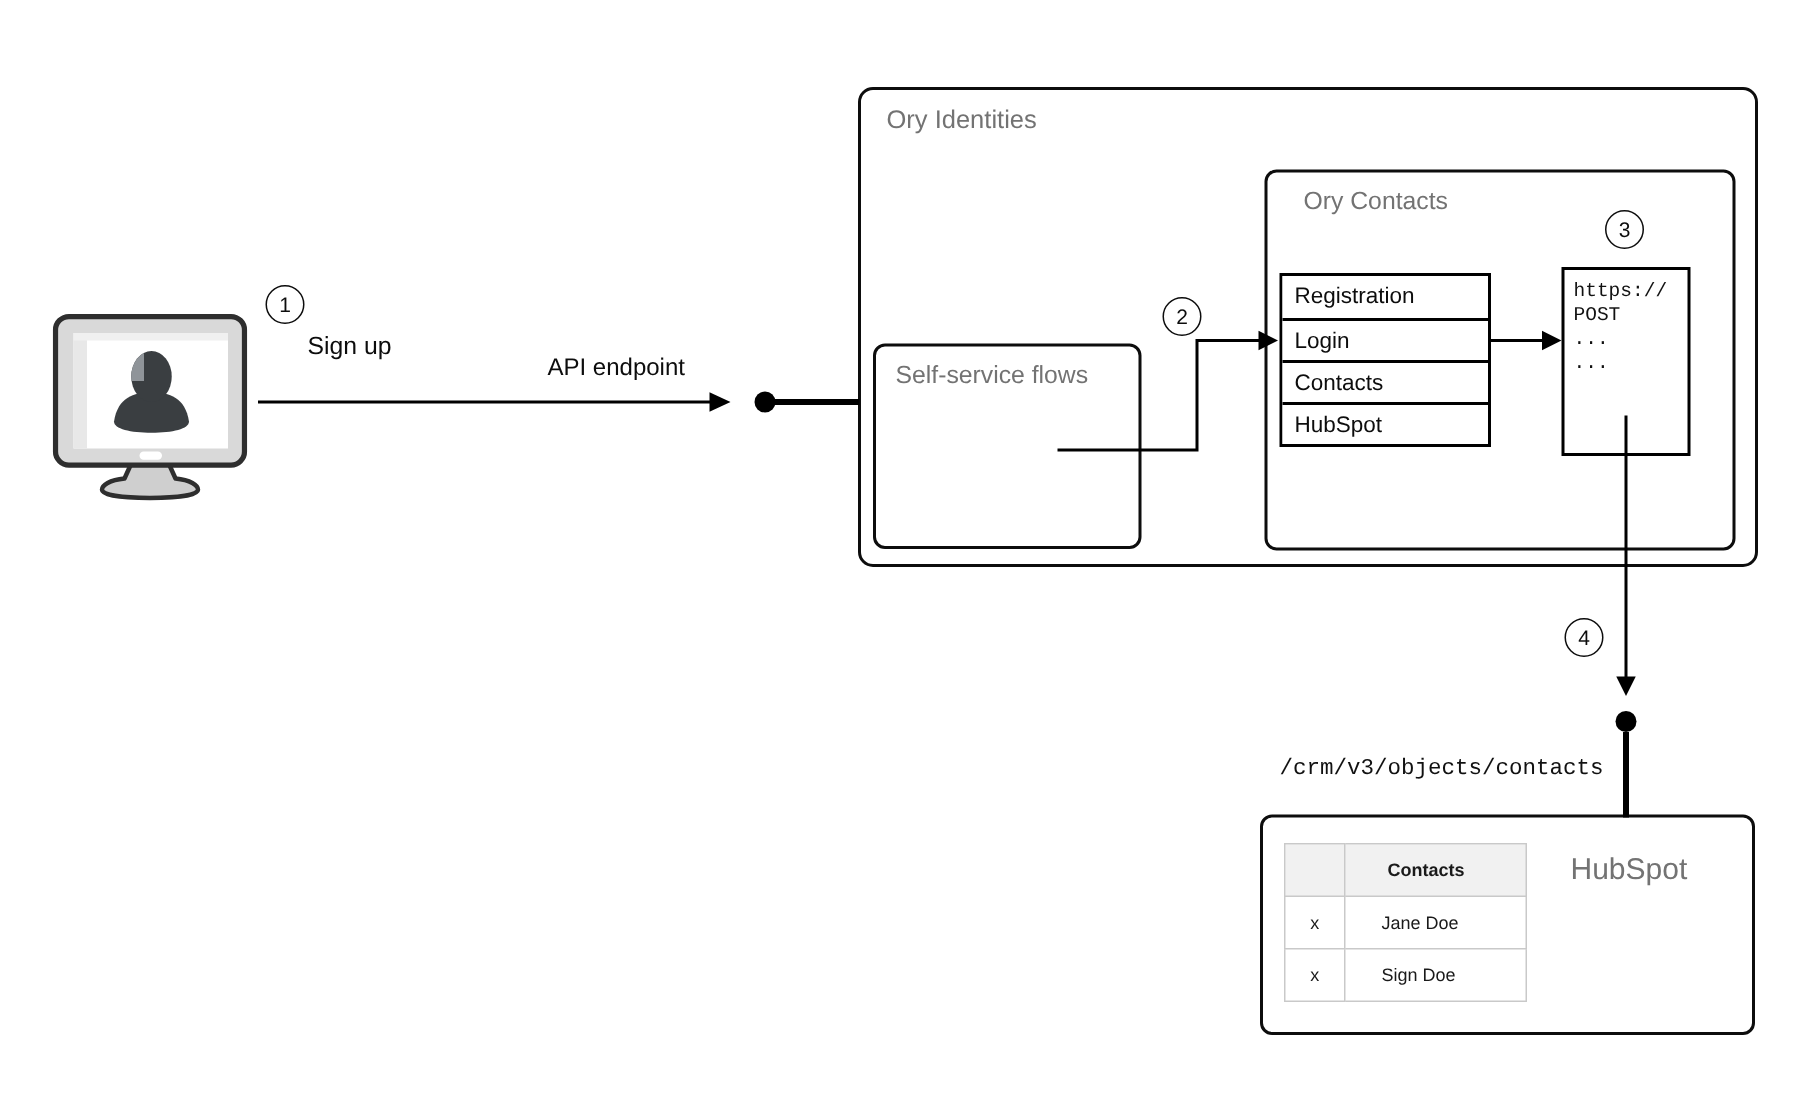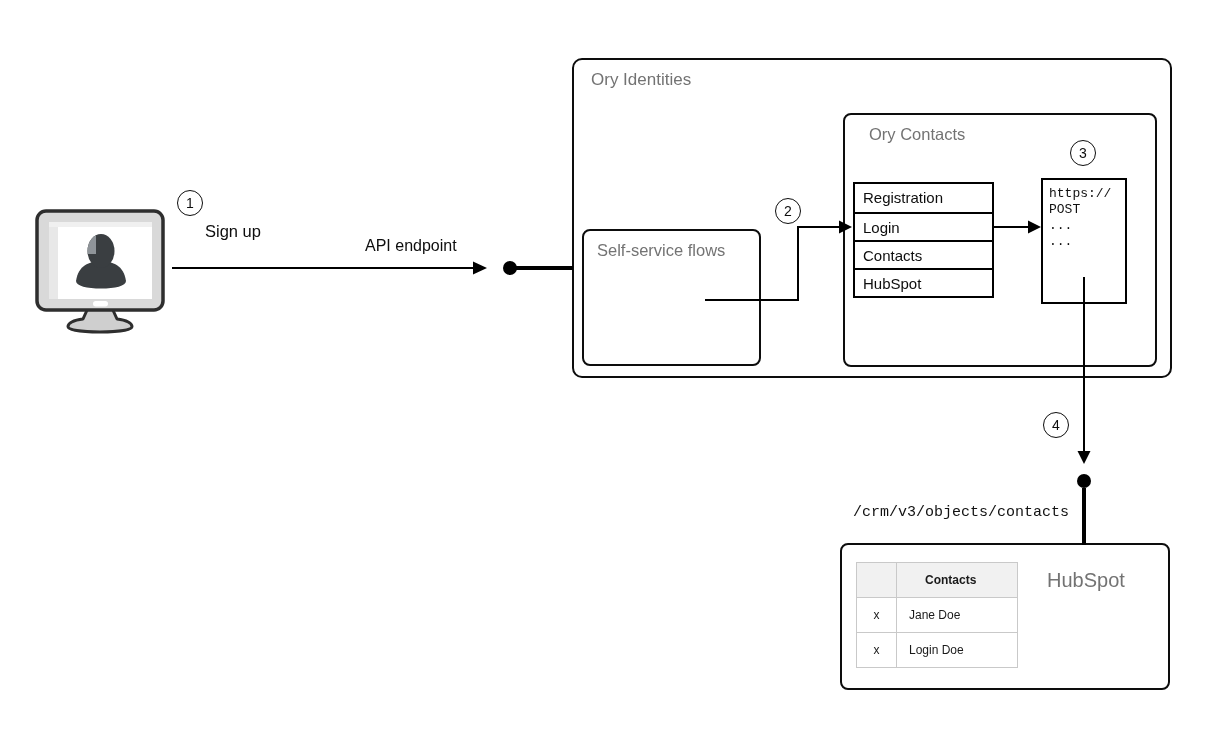--- a/index.html
+++ b/index.html
@@ -103,21 +103,21 @@
   }
   table.contacts td, table.contacts th {
     border: 1px solid #c9c9c9;
     font-size: 12px;
     color: #1a1a1a;
     height: 35px;
   }
   table.contacts th { background: #f1f1f1; font-weight: bold; text-align: left; padding-left: 28px; }
   table.contacts td.mark { width: 40px; text-align: center; font-weight: normal; }
   table.contacts th.mark { width: 40px; padding: 0; }
-  table.contacts td.name { width: 121px; padding-left: 12px; font-weight: normal; }
+  table.contacts td.name { width: 121px; padding-left: 24px; font-weight: normal; }
   table.contacts th.name { width: 121px; }
 </style>
 </head>
 <body>
 
 <div class="canvas">
 
   <div class="abs" style="left:35px; top:208px; width:130px; height:126px;">
     <svg width="130" height="126" viewBox="0 0 130 126">
       <path d="M53 100 L77 100 L82 111 C92 112 97 115.5 97 118.5 C97 122 84 124 65 124 C46 124 33 122 33 118.5 C33 115.5 38 112 48 111 Z" fill="#cfcfcf" stroke="#2e2e2e" stroke-width="3" stroke-linejoin="round"></path>
@@ -202,18 +202,18 @@
         <tr>
       <th class="mark"></th>
       <th class="name">Contacts</th>
     </tr>
     <tr>
       <td class="mark">x</td>
       <td class="name">Jane Doe</td>
     </tr>
     <tr>
       <td class="mark">x</td>
-      <td class="name">Login Doe</td>
+      <td class="name">Sign Doe</td>
     </tr>
   </tbody>
     </table>
 
 </div>
 
 </body></html>

